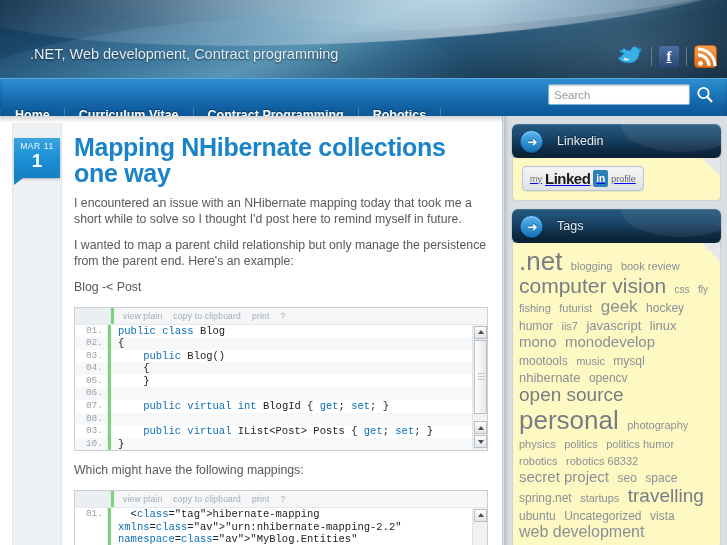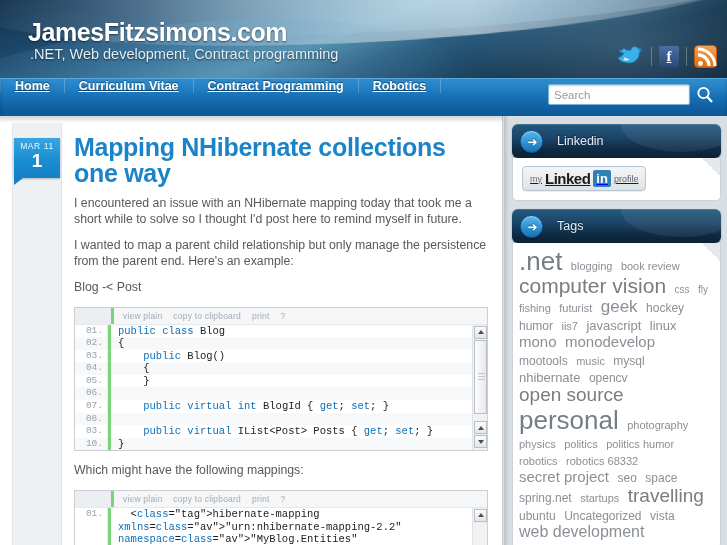--- a/index.html
+++ b/index.html
@@ -71,21 +71,21 @@
     width:23px; height:23px; border-radius:4px;
     background:linear-gradient(180deg,#f5a352,#e06a15);
     position:relative; border:1px solid #c25a0d;
   }
 
   
   .nav {
     position:absolute; left:0; top:78px; width:727px; height:44px;
     background:linear-gradient(180deg,#2f8fd0 0%,#1a72b8 38%,#0f5e9f 70%,#0d538f 100%);
     border-top:1px solid #5aa9de;
-    display:flex; align-items:flex-start;
+    display:flex; align-items:flex-end;
     box-shadow:inset 0 -2px 4px rgba(0,0,0,0.18);
   }
   .nav-item {
     padding:0 14px; display:flex; align-items:center;
     color:#ffffff; font-size:12.5px; font-weight:bold;
     border-right:1px solid rgba(255,255,255,0.22);
     text-shadow:0 -1px 1px rgba(0,0,0,0.45);
     cursor:pointer; white-space:nowrap;
   }
   .nav-item:first-child { border-left:1px solid rgba(255,255,255,0.1); }
@@ -230,41 +230,41 @@
     content:"➜"; position:absolute; left:0; top:0; width:23px; height:23px;
     color:#fff; font-size:12px; line-height:23px; text-align:center;
     text-shadow:0 -1px 1px rgba(0,0,0,0.35);
   }
   .wh-title {
     margin-left:14px; color:#e6eef5; font-size:12.5px;
     text-shadow:0 -1px 1px rgba(0,0,0,0.5);
     text-align:right;
   }
   .widget-body {
-    background:#ffffff; border-radius:0 0 5px 5px;
+    background:#fef9c3; border-radius:0 0 5px 5px;
     border:1px solid #ccd2d8; border-top:none;
     padding:8px 9px 9px 9px; position:relative;
   }
   .widget-body.curl:after {
     content:""; position:absolute; right:0; top:0; width:18px; height:18px;
     background:linear-gradient(225deg,#e4e8ec 0 50%, transparent 50%);
   }
 
   
   .li-badge {
     display:inline-flex; align-items:center; gap:3px;
     background:linear-gradient(180deg,#f4f5f6,#dfe2e5);
     border:1px solid #b6c6d4; border-radius:4px;
     padding:3px 7px; box-shadow:0 1px 1px rgba(0,0,0,0.08);
     cursor:pointer;
   }
   .li-my { font-size:9px; color:#6b7480; }
   .li-linked { font-size:15px; font-weight:bold; color:#1b1b1b; letter-spacing:-0.5px; }
   .li-in {
-    background:#2c81b8; color:#fff; font-size:13px; font-weight:bold;
+    background:#2c81b8; color:#fff; font-size:10px; font-weight:bold;
     padding:0 3px; border-radius:2px; line-height:17px;
   }
   .li-profile { font-size:9px; color:#5d6671; }
 
   
   .tagcloud { line-height:1.08; }
   .tagcloud a {
     color:#8a9096; text-decoration:none; cursor:pointer;
     margin-right:4px; display:inline; white-space:nowrap;
   }
@@ -276,21 +276,20 @@
 </style>
 </head>
 <body>
 
 <div class="header">
   <div class="hdr-swoosh1"></div>
   <div class="hdr-swoosh2"></div>
   <div class="hdr-swoosh3"></div>
   <div class="hdr-glow"></div>
 
-  <div class="site-title">JamesFitzsimons.com</div>
   <div class="site-tagline">.NET, Web development, Contract programming</div>
 
   <div class="social">
     <a class="ic-tw" href="#" title="Twitter">
       <svg width="30" height="24" viewBox="0 0 30 24">
         <path d="M4 14c3-1 5-3 6-5 -2 0-4-1-5-3 2 1 4 0 5-2 1 2 4 3 7 2 0-2 2-4 5-3 1 0 2 1 2 2 1-0.2 2-0.6 3-1 -0.4 1-1 2-2 2.6 1 0 2-0.3 3-0.7 -0.7 1-1.7 2-2.8 2.6 0.2 5-3.5 10-9.2 10.4C9 18.8 6 17 4 14z" fill="#3ab0e8" stroke="#1b7fba" stroke-width="0.7"></path>
         <path d="M9 16c2 1 5 1 7-1 -2 0-4-0.6-5-2z" fill="#cfeaf8"></path>
       </svg>
     </a>
     <div class="sep"></div>

